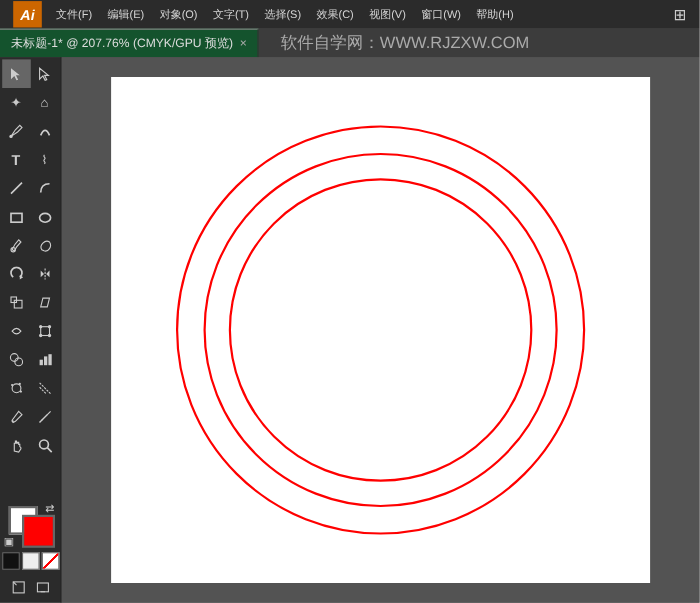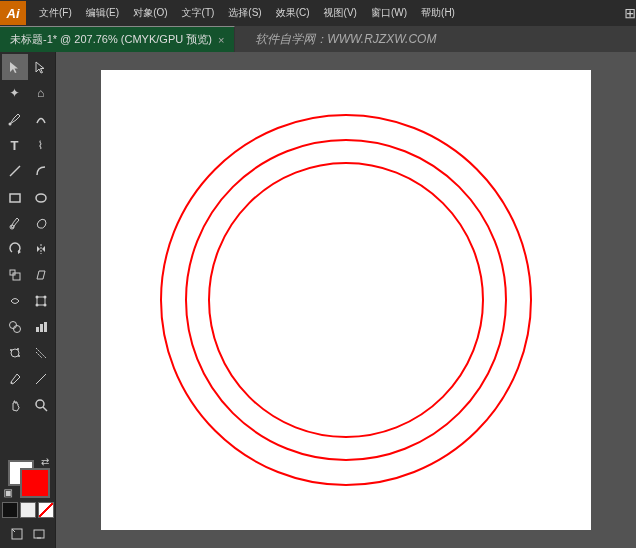--- a/index.html
+++ b/index.html
@@ -14,21 +14,21 @@
       user-select: none;
     }
 
     
     #top-bar {
       width: 100%;
       height: 26px;
       background: #2b2b2b;
       display: flex;
       align-items: center;
-      padding: 0 0;
+      padding: 0 12px;
       gap: 0;
     }
     #ai-logo {
       width: 26px;
       height: 24px;
       background: #cc6600;
       display: flex;
       align-items: center;
       justify-content: center;
       color: white;
@@ -77,23 +77,22 @@
     #tab-close {
       color: #aaa;
       font-size: 11px;
       cursor: pointer;
     }
     #tab-right-info {
       margin-left: 10px;
       display: flex;
       align-items: center;
       color: #aaa;
-      font-size: 12px;
+      font-size: 15px;
       padding: 0 10px;
-      font-style: italic;
     }
 
     
     #main-area {
       display: flex;
       height: calc(548px - 52px);
     }
 
     
     #toolbar {

